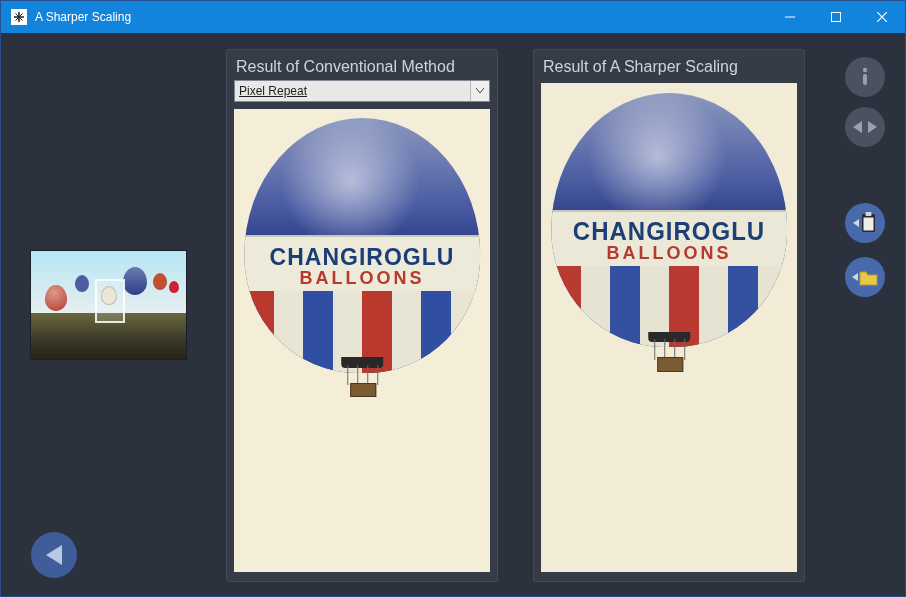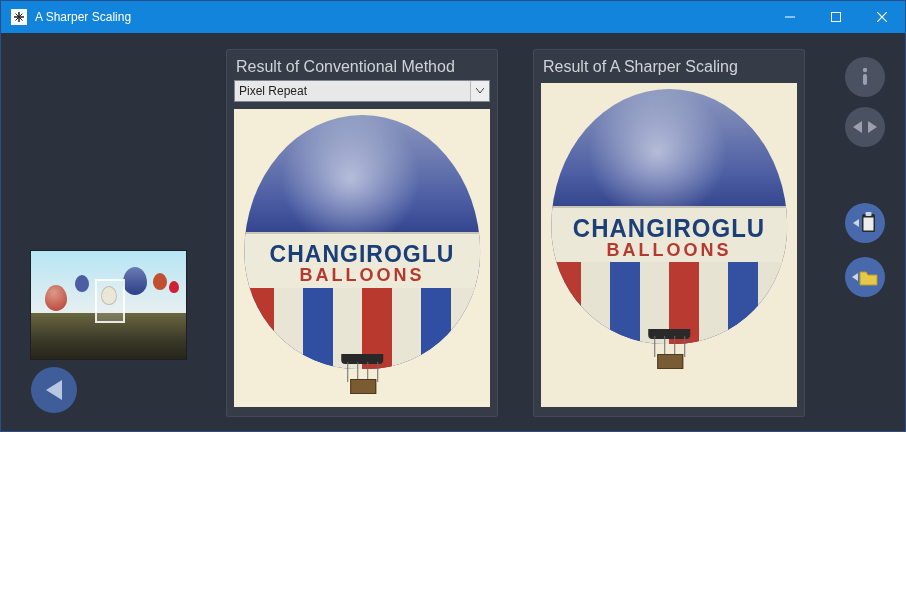--- a/index.html
+++ b/index.html
@@ -5,21 +5,21 @@
   html, body {
     margin: 0;
     padding: 0;
     background: #fff;
     font-family: "Segoe UI", Arial, sans-serif;
     font-size: 13px;
   }
   .window {
     box-sizing: border-box;
     width: 906px;
-    height: 432px;
+    height: 597px;
     border: 1px solid #2a4e8b;
     position: relative;
     background: #2c323d;
     display: flex;
     flex-direction: column;
   }
   
   .titlebar {
     height: 32px;
     background: linear-gradient(to bottom, #1384db, #1384db);
@@ -117,21 +117,21 @@
     display: flex;
     align-items: center;
     height: 20px;
     background: #e8e8e8;
     border: 1px solid #7f8793;
     color: #222;
     font-size: 12px;
     padding-left: 4px;
     margin-bottom: 8px;
   }
-  .combo .combo-text { flex: 1; }
+  .combo .combo-text { flex: 1; text-decoration: underline; }
   .combo .combo-btn {
     width: 18px;
     height: 100%;
     display:flex; align-items:center; justify-content:center;
     border-left: 1px solid #b8b8b8;
     background: #eee;
   }
 
   .preview {
     position: absolute;

